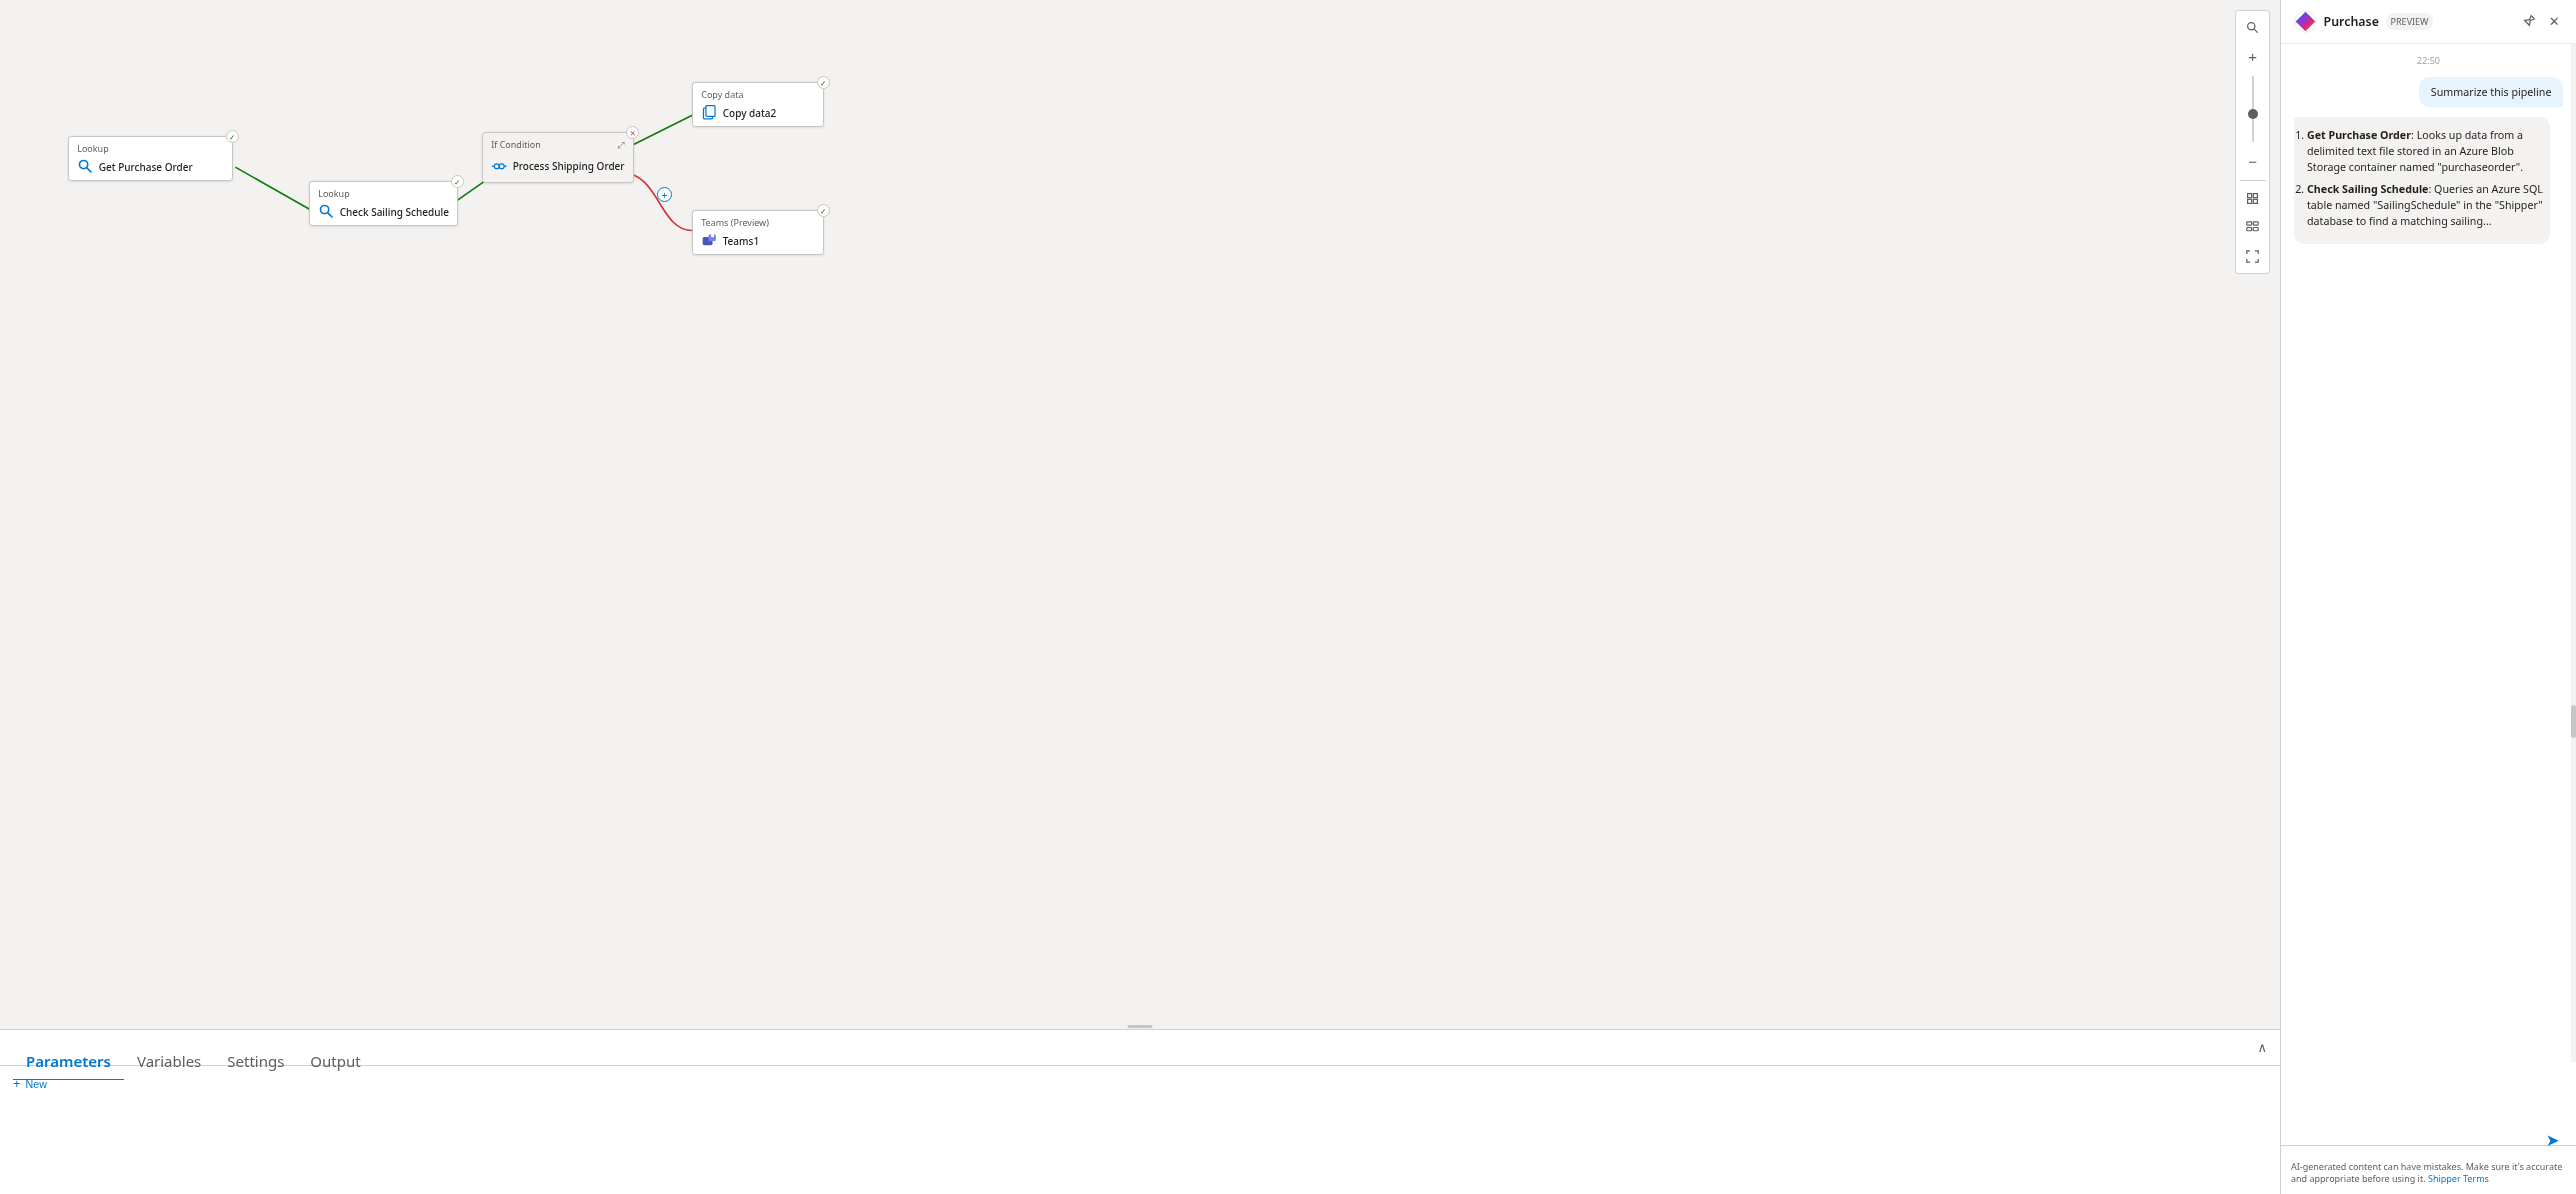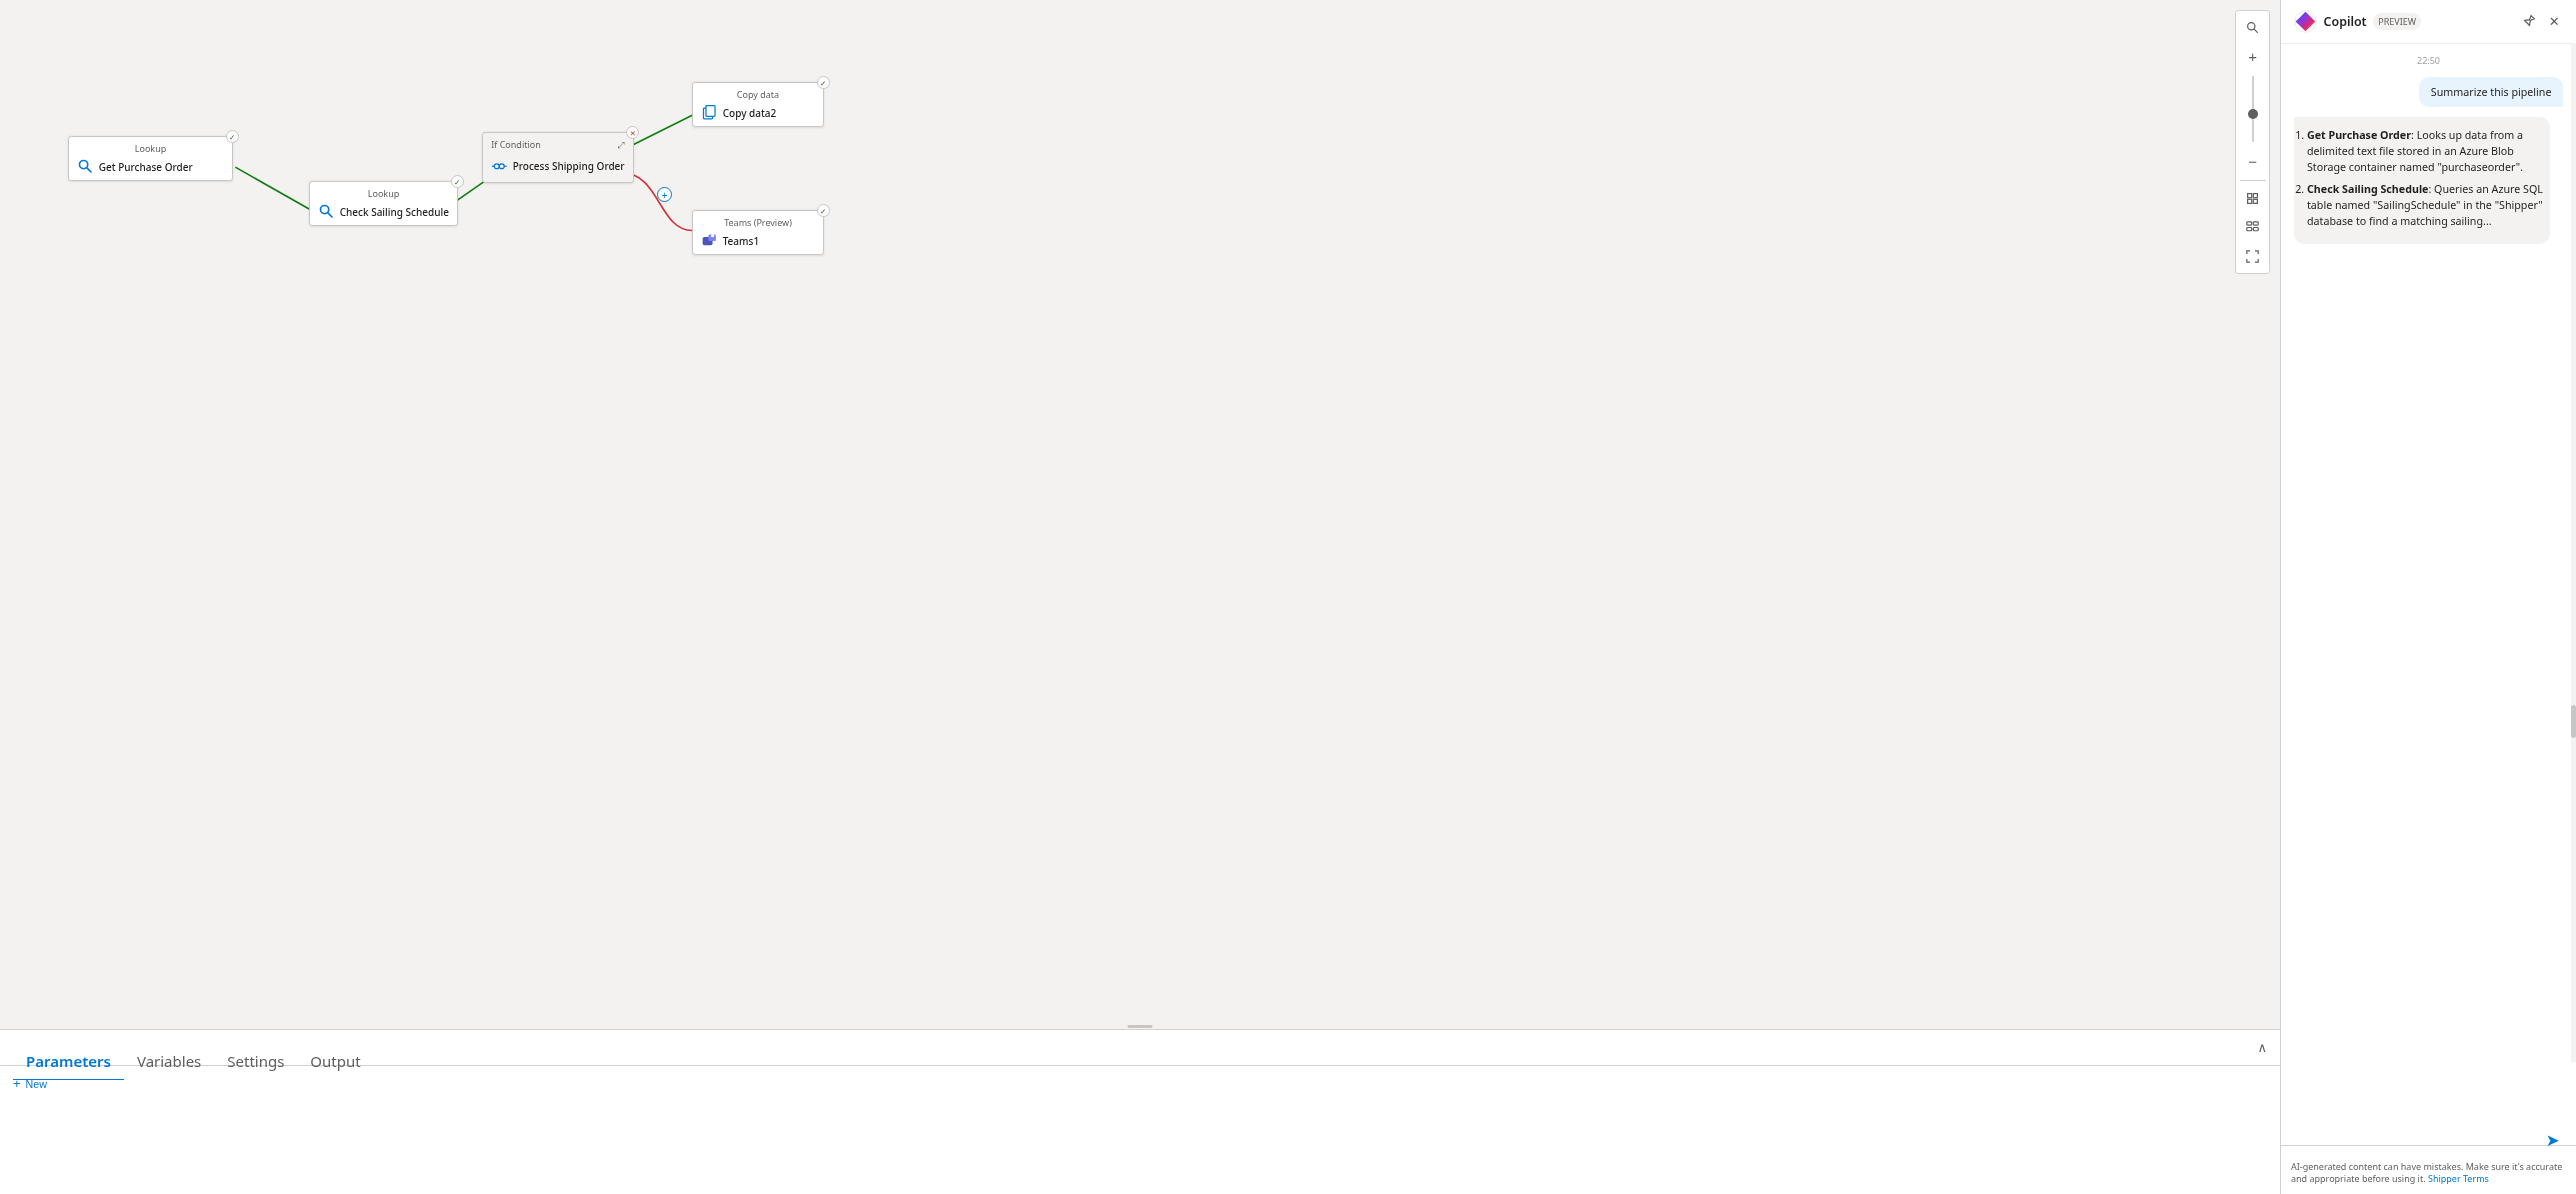--- a/index.html
+++ b/index.html
@@ -79,21 +79,20 @@
       padding: 5px 8.2px;
       min-width: 107px;
       box-shadow: 0 0.8px 2.5px rgba(0,0,0,0.1);
     }
 
     .node-header {
       font-size: 9px;
       color: #605e5c;
       margin-bottom: 3.3px;
       font-weight: 400;
-      text-align: center;
     }
 
     .node-body {
       display: flex;
       align-items: center;
       gap: 5px;
     }
 
     .node-icon {
       width: 16.5px;
@@ -560,21 +559,21 @@
           <defs>
             <linearGradient id="copilot-grad" x1="0%" y1="0%" x2="100%" y2="100%">
               <stop offset="0%" style="stop-color:#2563eb"></stop>
               <stop offset="33%" style="stop-color:#7c3aed"></stop>
               <stop offset="66%" style="stop-color:#db2777"></stop>
               <stop offset="100%" style="stop-color:#f59e0b"></stop>
             </linearGradient>
           </defs>
         </svg>
       </div>
-      <span class="copilot-title">Copilot</span>
+      <span class="copilot-title">Purchase</span>
       <span class="copilot-preview-badge">PREVIEW</span>
     </div>
     <div class="copilot-header-actions">
       <button class="copilot-header-btn" title="Pin">
         
         <svg width="13" height="13" viewBox="0 0 16 16" fill="none">
           <path d="M10 2L14 6L9 8L8 14L6 12L2 8L8 7Z" stroke="#605e5c" stroke-width="1.5" fill="none"></path>
         </svg>
       </button>
       <button class="copilot-header-btn" title="Close">✕</button>

